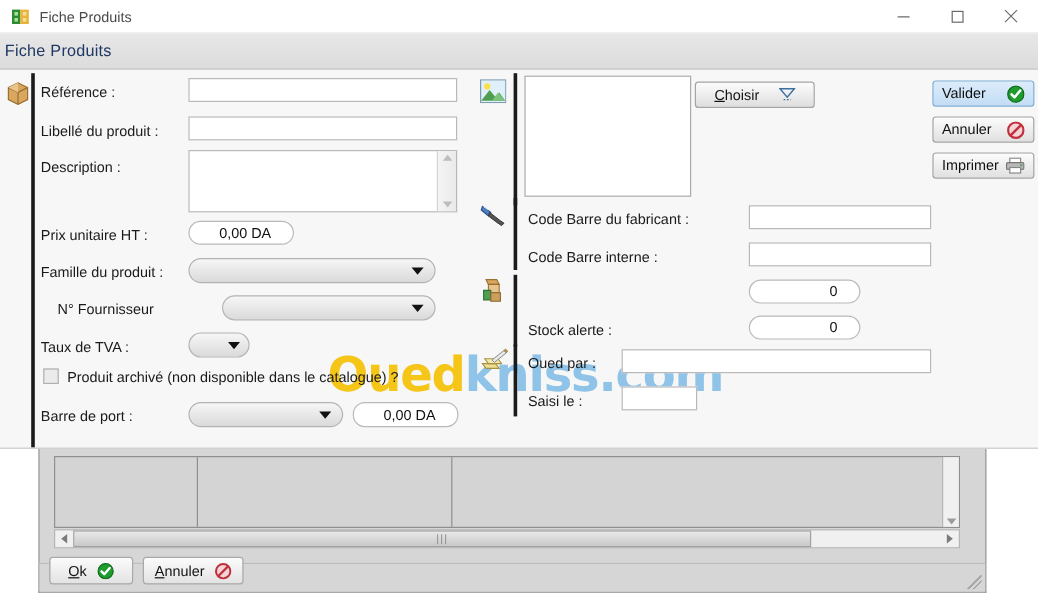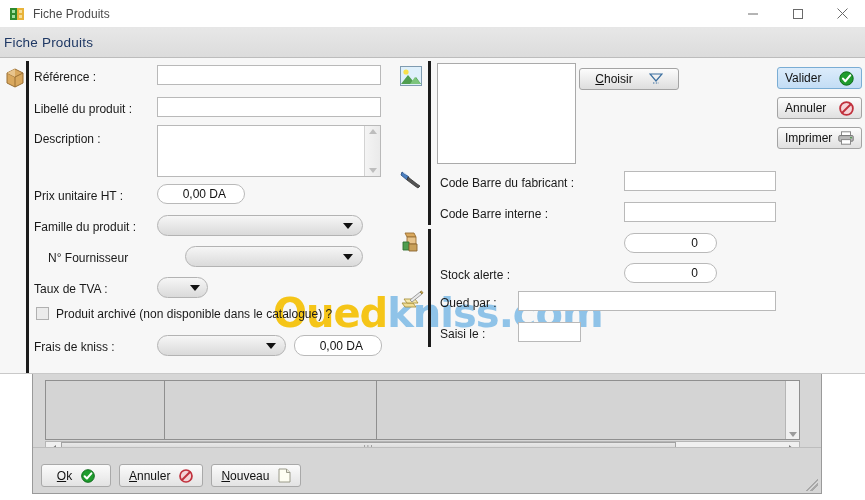--- a/index.html
+++ b/index.html
@@ -40,21 +40,21 @@
   .hsb-btn{width:15px;height:14px;display:flex;align-items:center;justify-content:center;}
   .hsb-arrow-l{width:0;height:0;border-top:4px solid transparent;border-bottom:4px solid transparent;border-right:5px solid #7a7a7a;}
   .hsb-arrow-r{width:0;height:0;border-top:4px solid transparent;border-bottom:4px solid transparent;border-left:5px solid #7a7a7a;}
   .hsb-thumb{
     height:14px;background:linear-gradient(#e8e8e8,#c9c9c9);
     border:1px solid #a2a2a2;box-sizing:border-box;
     display:flex;align-items:center;justify-content:center;
     color:#8a8a8a;font-size:9px;letter-spacing:1px;
   }
   .bg-footer{
-    position:absolute;left:0;bottom:0;width:100%;height:46px;
+    position:absolute;left:0;bottom:0;width:100%;height:24px;
     background:#d6d6d6;border-top:1px solid #bdbdbd;box-sizing:border-box;
   }
   .bg-grip{
     position:absolute;right:3px;bottom:2px;width:12px;height:12px;
     background:
       linear-gradient(135deg,transparent 46%,#a8a8a8 46%,#a8a8a8 56%,transparent 56%),
       linear-gradient(135deg,transparent 66%,#a8a8a8 66%,#a8a8a8 76%,transparent 76%);
   }
 
   
@@ -193,27 +193,20 @@
           <svg width="14" height="14" viewBox="0 0 14 14">
             <circle cx="7" cy="7" r="6.3" fill="#1f9c2e" stroke="#0f6b1c" stroke-width="1"></circle>
             <path d="M3.6 7.2 L5.9 9.5 L10.4 4.3" stroke="#ffffff" stroke-width="2" fill="none" stroke-linecap="round" stroke-linejoin="round"></path>
           </svg>
         </div>
         <div class="gbtn">
           <span><span class="mn">A</span><span>nnuler</span></span>
           <svg width="14" height="14" viewBox="0 0 14 14">
             <circle cx="7" cy="7" r="6" fill="#f3d3d6" stroke="#c0303c" stroke-width="1.7"></circle>
             <path d="M3 11 L11 3" stroke="#c0303c" stroke-width="1.9"></path>
-          </svg>
-        </div>
-        <div class="gbtn">
-          <span><span class="mn">N</span><span>ouveau</span></span>
-          <svg width="13" height="15" viewBox="0 0 13 15">
-            <path d="M1 1 H8.5 L12 4.5 V14 H1 Z" fill="#fdfdf2" stroke="#9a9a8a" stroke-width="1"></path>
-            <path d="M8.5 1 V4.5 H12" fill="#e8e8d8" stroke="#9a9a8a" stroke-width="1"></path>
           </svg>
         </div>
       </div>
       <div class="bg-grip"></div>
     </div>
   </div>
 
   <div class="dlg">
 
     <div class="titlebar">
@@ -295,21 +288,21 @@
       </div>
 
       <div class="lbl" style="left:34px;top:223px;">Taux de TVA :</div>
       <div class="combo" style="left:157px;top:218px;width:51px;">
         <div class="cbarrow" style="right:7px;"></div>
       </div>
 
       <div class="cbox" style="left:36px;top:248px;"></div>
       <div class="lbl" style="left:56px;top:248px;">Produit archivé (non disponible dans le catalogue) ?</div>
 
-      <div class="lbl" style="left:34px;top:281px;">Frais de kniss :</div>
+      <div class="lbl" style="left:34px;top:281px;">Barre de port :</div>
       <div class="combo" style="left:157px;top:276px;width:129px;">
         <div class="cbarrow"></div>
       </div>
       <div class="inp r" style="left:294px;top:276px;width:88px;height:21px;">0,00 DA</div>
 
       <div class="gicon" style="left:400px;top:7px;">
         <svg width="22" height="20" viewBox="0 0 22 20">
           <rect x="0.5" y="0.5" width="21" height="19" fill="#dff0fb" stroke="#7f9bb0"></rect>
           <circle cx="6" cy="6" r="2.6" fill="#f7e04a"></circle>
           <path d="M1 18 L8 9 L13 15 L16 11 L21 18 Z" fill="#4f9e4f"></path>

